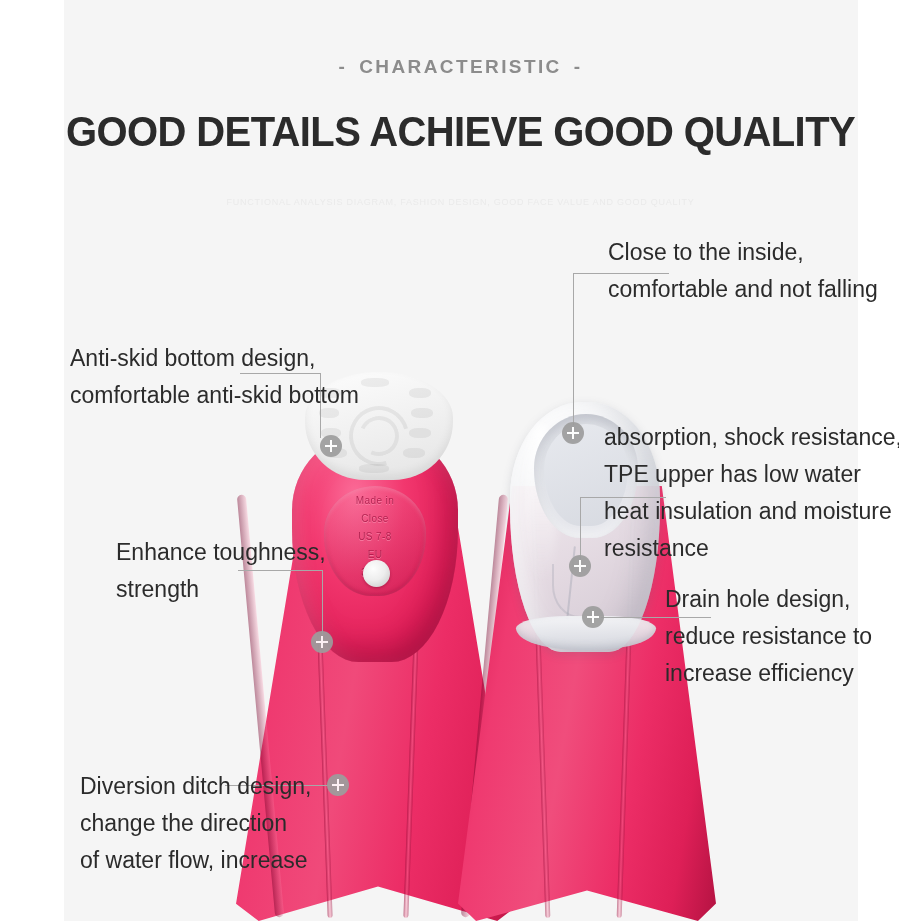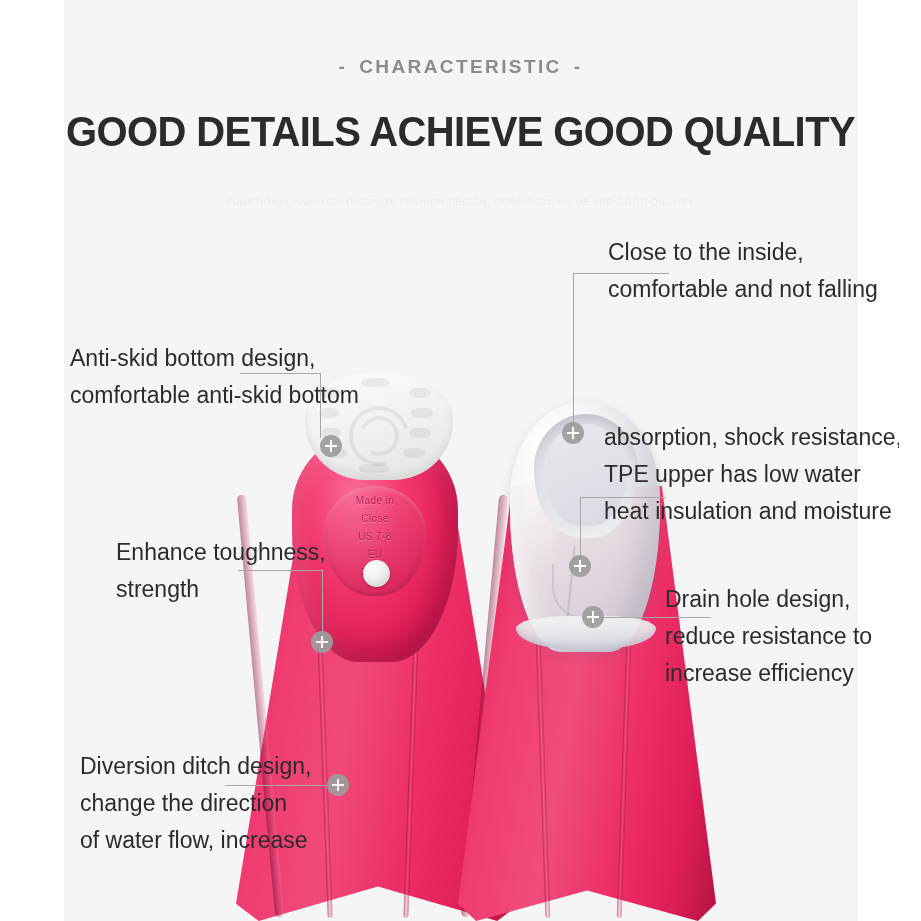--- a/index.html
+++ b/index.html
@@ -451,35 +451,36 @@
   <div class="note" style="left:70px; top:340px;">
     <div>Anti-skid bottom design,</div>
     <div>comfortable anti-skid bottom</div>
   </div>
 
   <div class="note" style="left:84px; top:534px;margin-left:32px;">
     <div>Enhance toughness,</div>
     <div>strength</div>
   </div>
 
-  <div class="note" style="left:80px; top:748px;">
+  <div class="note" style="left:80px; top:768px;">
     <div>Diversion ditch design,</div>
     <div>change the direction</div>
     <div>of water flow, increase</div>
   </div>
 
   <div class="note" style="left:608px; top:234px;">
     <div>Close to the inside,</div>
     <div>comfortable and not falling</div>
   </div>
 
   <div class="note" style="left:604px; top:419px;">
     <div>absorption, shock resistance,</div>
     <div>TPE upper has low water</div>
     <div>heat insulation and moisture</div>
+    <div>resistance</div>
   </div>
 
   <div class="note" style="left:665px; top:581px;">
     <div>Drain hole design,</div>
     <div>reduce resistance to</div>
     <div>increase efficiency</div>
   </div>
 
 </div>
 

